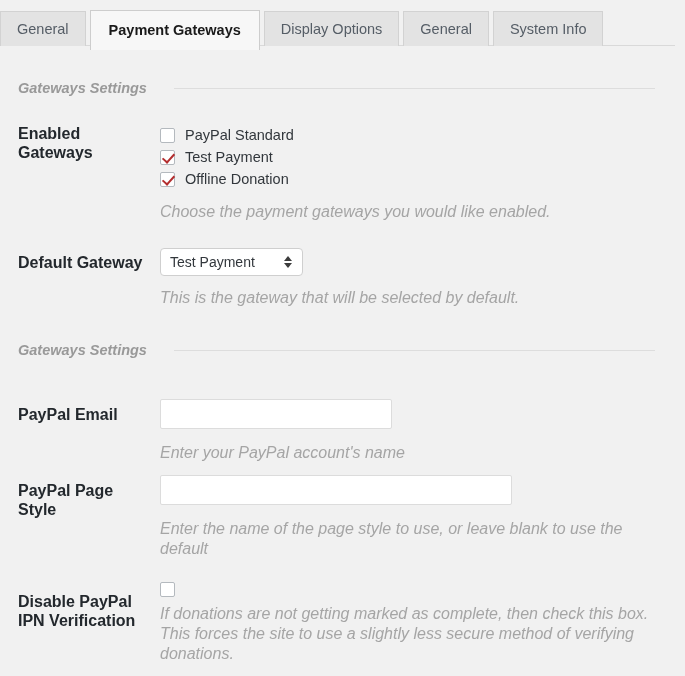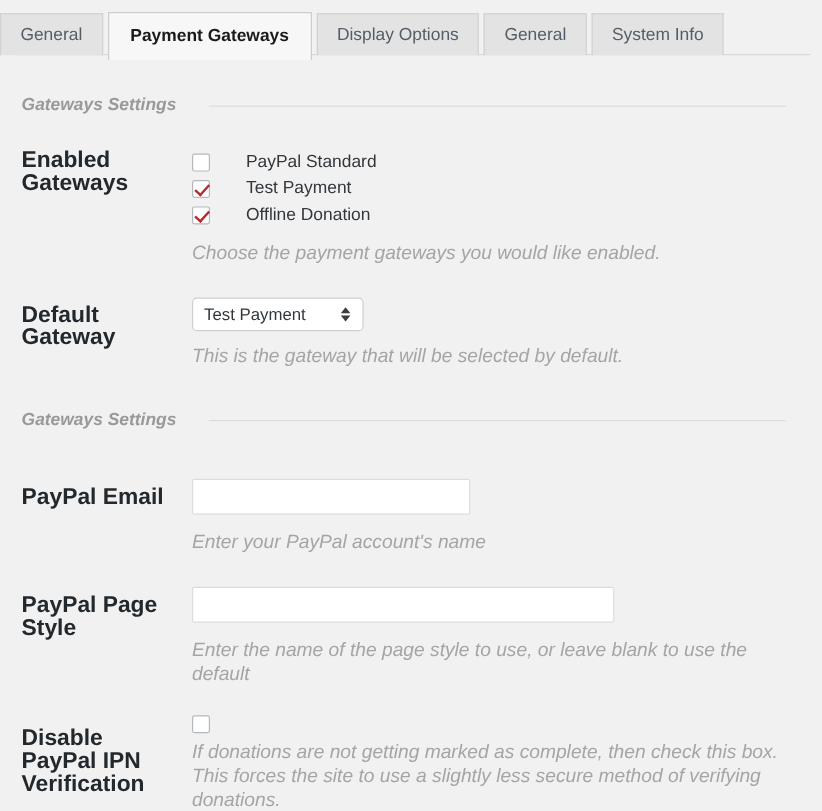--- a/index.html
+++ b/index.html
@@ -107,21 +107,21 @@
   .field-row {
     display: flex;
     align-items: flex-start;
     padding-left: 18px;
     padding-right: 14px;
     box-sizing: border-box;
   }
   .field-label {
     width: 142px;
     flex: 0 0 142px;
-    font-size: 19px;
+    font-size: 16px;
     font-weight: bold;
     color: #23282d;
     line-height: 19px;
     padding-right: 8px;
     box-sizing: border-box;
   }
   .field-control {
     flex: 1 1 auto;
     min-width: 0;
   }
@@ -138,21 +138,20 @@
   .check-list {
     margin: 0;
     padding: 0;
     list-style: none;
   }
   .check-item {
     display: flex;
     align-items: center;
     height: 22px;
     cursor: pointer;
-    gap: 20px;
   }
   .cbox {
     position: relative;
     width: 15px;
     height: 15px;
     flex: 0 0 15px;
     background: #ffffff;
     border: 1px solid #b4b9be;
     box-sizing: border-box;
     border-radius: 2px;
@@ -311,21 +310,21 @@
     </div>
 
     <div class="field-row" style="margin-top:41px;">
       <div class="field-label" style="padding-top:6px;">PayPal Email</div>
       <div class="field-control">
         <input class="text-input w-email" type="text" value="" placeholder="" style="">
         <p class="field-desc" style="margin-top:14px;">Enter your PayPal account's name</p>
       </div>
     </div>
 
-    <div class="field-row" style="margin-top:26px;">
+    <div class="field-row" style="margin-top:12px;">
       <div class="field-label" style="padding-top:6px;">PayPal Page Style</div>
       <div class="field-control">
         <input class="text-input w-style" type="text" value="" placeholder="" style="">
         <p class="field-desc" style="margin-top:14px;">Enter the name of the page style to use, or leave blank to use the default</p>
       </div>
     </div>
 
     <div class="field-row" style="margin-top:22px;">
       <div class="field-label" style="padding-top:11px;">Disable PayPal IPN Verification</div>
       <div class="field-control">

